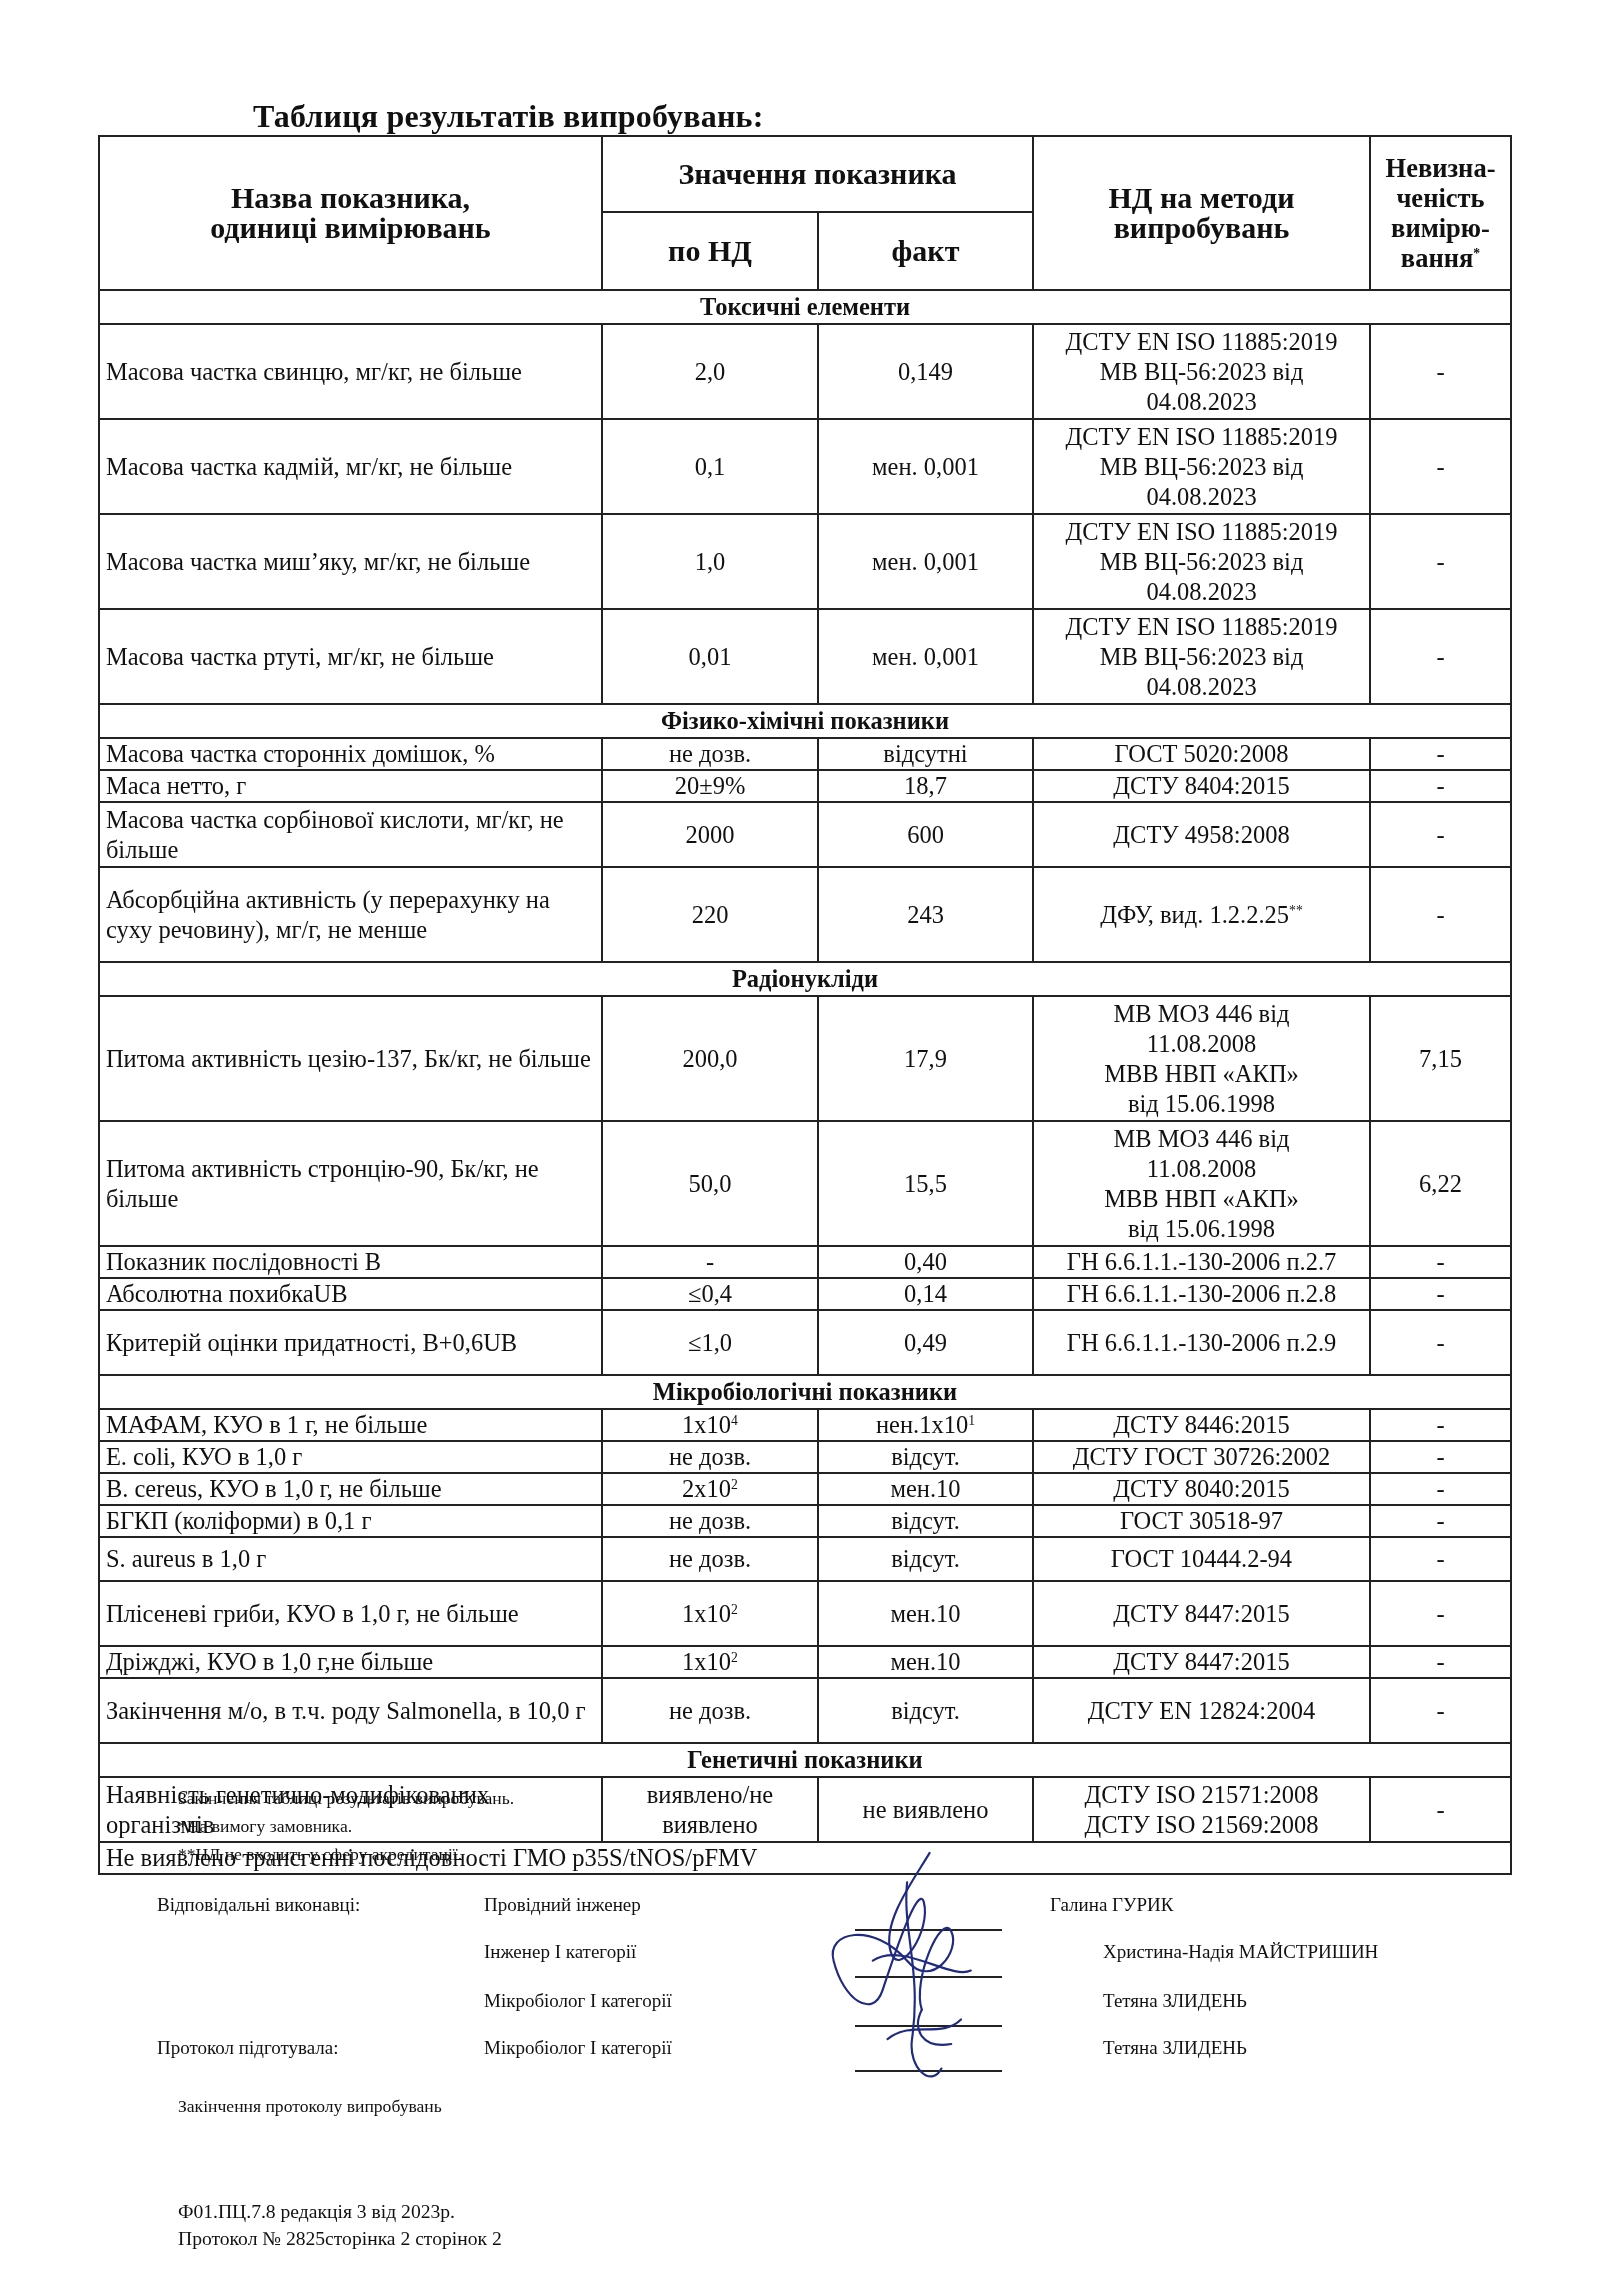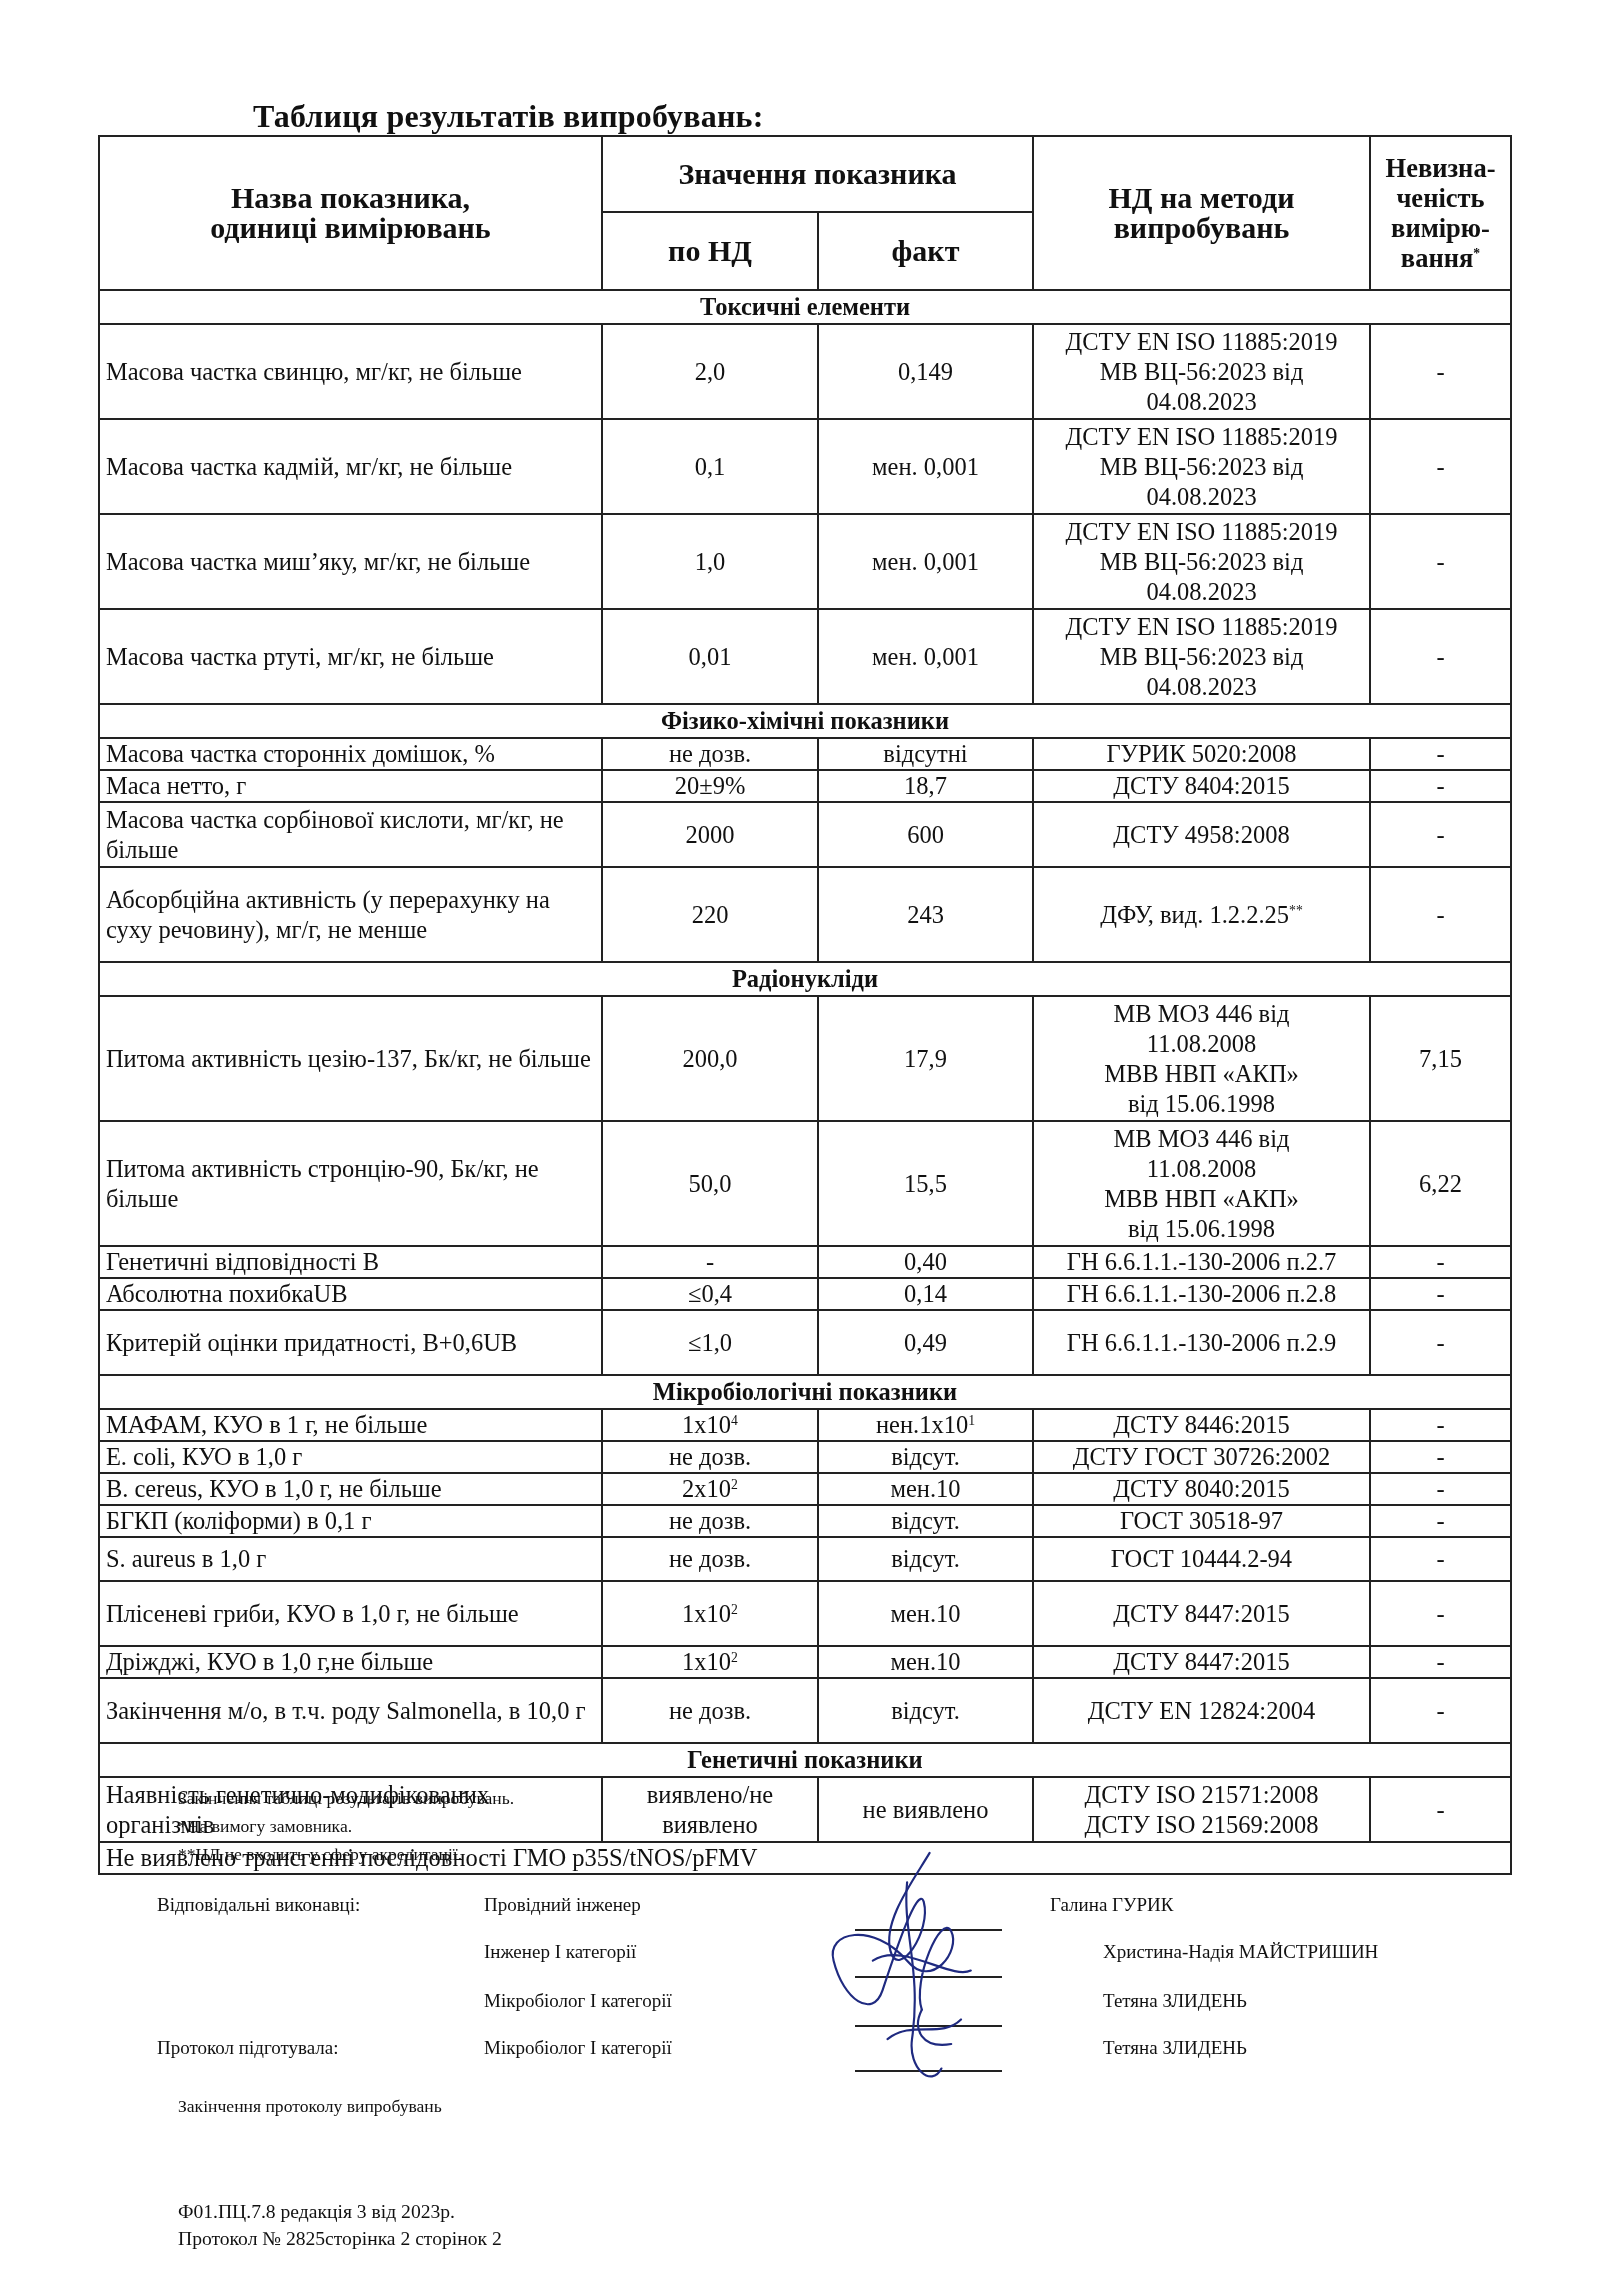--- a/index.html
+++ b/index.html
@@ -116,21 +116,21 @@
         <td class="c">-</td>
       </tr>
       <tr class="section">
         <td colspan="5">Фізико-хімічні показники</td>
       </tr>
       <tr style="height: 32px;">
         <td class="name">Масова частка сторонніх домішок, %</td>
         <td class="c"><span>не дозв.</span></td>
         <td class="c"><span>відсутні</span></td>
         <td class="c">
-          <div><span>ГУРИК 5020:2008</span></div>
+          <div><span>ГОСТ 5020:2008</span></div>
         </td>
         <td class="c">-</td>
       </tr>
       <tr style="height: 32px; padding-left: 41px;">
         <td class="name">Маса нетто, г</td>
         <td class="c"><span>20±9%</span></td>
         <td class="c"><span>18,7</span></td>
         <td class="c">
           <div><span>ДСТУ 8404:2015</span></div>
         </td>
@@ -175,21 +175,21 @@
         <td class="c"><span>15,5</span></td>
         <td class="c">
           <div><span>МВ МОЗ 446 від</span></div>
           <div><span>11.08.2008</span></div>
           <div><span>МВВ НВП «АКП»</span></div>
           <div><span>від 15.06.1998</span></div>
         </td>
         <td class="c">6,22</td>
       </tr>
       <tr style="height: 32px;">
-        <td class="name">Генетичні відповідності В</td>
+        <td class="name">Показник послідовності В</td>
         <td class="c"><span>-</span></td>
         <td class="c"><span>0,40</span></td>
         <td class="c">
           <div><span>ГН 6.6.1.1.-130-2006 п.2.7</span></div>
         </td>
         <td class="c">-</td>
       </tr>
       <tr style="height: 32px;">
         <td class="name">Абсолютна похибкаUB</td>
         <td class="c"><span>≤0,4</span></td>

